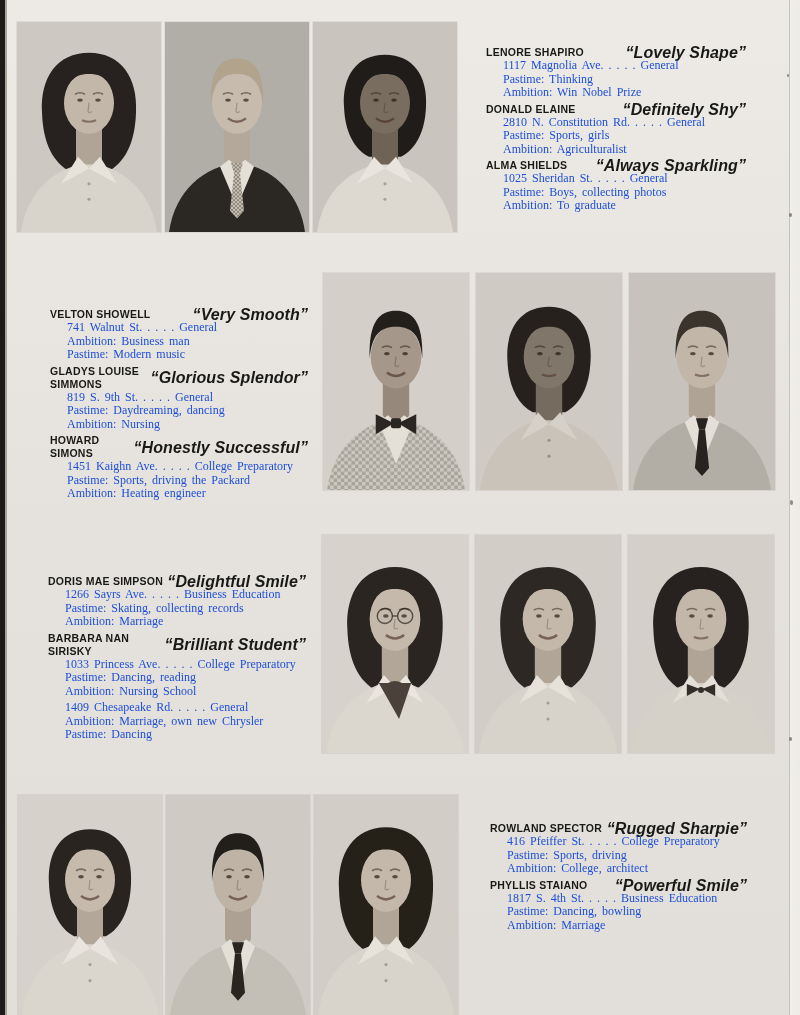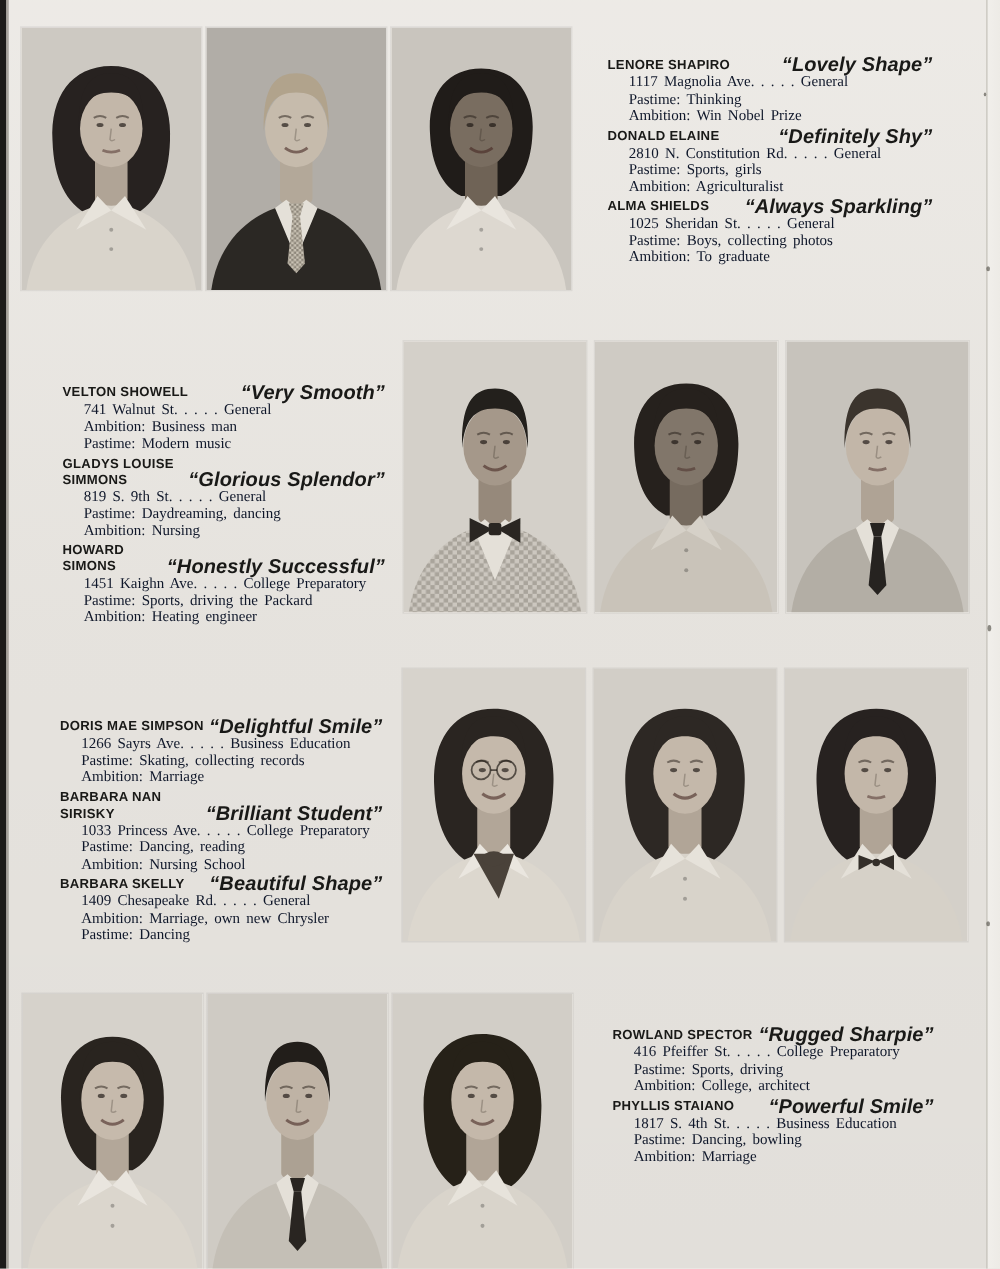--- a/index.html
+++ b/index.html
@@ -20,25 +20,25 @@
   .row4{left:18px;top:795px;width:440px;height:220px;gap:4px;}
   .photo{flex:1 1 0;height:100%;overflow:hidden;box-shadow:0 0 0 1px rgba(0,0,0,.06);}
   .photo svg{display:block;}
   
   .text-block{position:absolute;}
   .b1{left:486px;top:46px;width:260px;}
   .b2{left:50px;top:308px;width:258px;}
   .b3{left:48px;top:575px;width:258px;}
   .b4{left:490px;top:822px;width:257px;}
   .entry{margin-bottom:3px;}
-  .entry-header{display:flex;justify-content:space-between;align-items:flex-end;
+  .entry-header{display:flex;justify-content:space-between;align-items:center;
     font-weight:700;font-size:10.5px;line-height:13px;color:#191917;letter-spacing:.25px;}
   .student-nickname{font-style:italic;font-size:16px;letter-spacing:.1px;white-space:nowrap;}
   .body-line{font-family:"Liberation Serif",serif;font-size:12px;line-height:13.5px;
-    color:#0f172a;padding-left:17px;word-spacing:2px;white-space:nowrap;}
+    color:#1d4ed8;padding-left:17px;word-spacing:2px;white-space:nowrap;}
 </style>
 </head>
 <body>
 
 <div class="page" style="background: rgb(233, 230, 225);">
   <div class="page-grad"></div>
 
   <div class="photo-row row1" id="row0">
       <div class="photo" title="young woman, dark wavy shoulder-length hair, light blouse">
         <svg viewBox="0 0 144 218" preserveAspectRatio="none" width="100%" height="100%">
@@ -382,24 +382,20 @@
       <div class="entry">
         <div class="entry-header">
           <span class="student-name">BARBARA NAN SIRISKY</span>
           <span class="student-nickname">“Brilliant Student”</span>
         </div>
         <div class="body-line">1033 Princess Ave. . . . . College Preparatory</div>
         <div class="body-line">Pastime: Dancing, reading</div>
         <div class="body-line">Ambition: Nursing School</div>
       </div>
       <div class="entry">
-        <div class="entry-header">
-          <span class="student-name">BARBARA SKELLY</span>
-          <span class="student-nickname">“Beautiful Shape”</span>
-        </div>
         <div class="body-line">1409 Chesapeake Rd. . . . . General</div>
         <div class="body-line">Ambition: Marriage, own new Chrysler</div>
         <div class="body-line">Pastime: Dancing</div>
       </div>
     </div>
   <div class="text-block b4" id="block3">
       <div class="entry">
         <div class="entry-header">
           <span class="student-name">ROWLAND SPECTOR</span>
           <span class="student-nickname">“Rugged Sharpie”</span>

